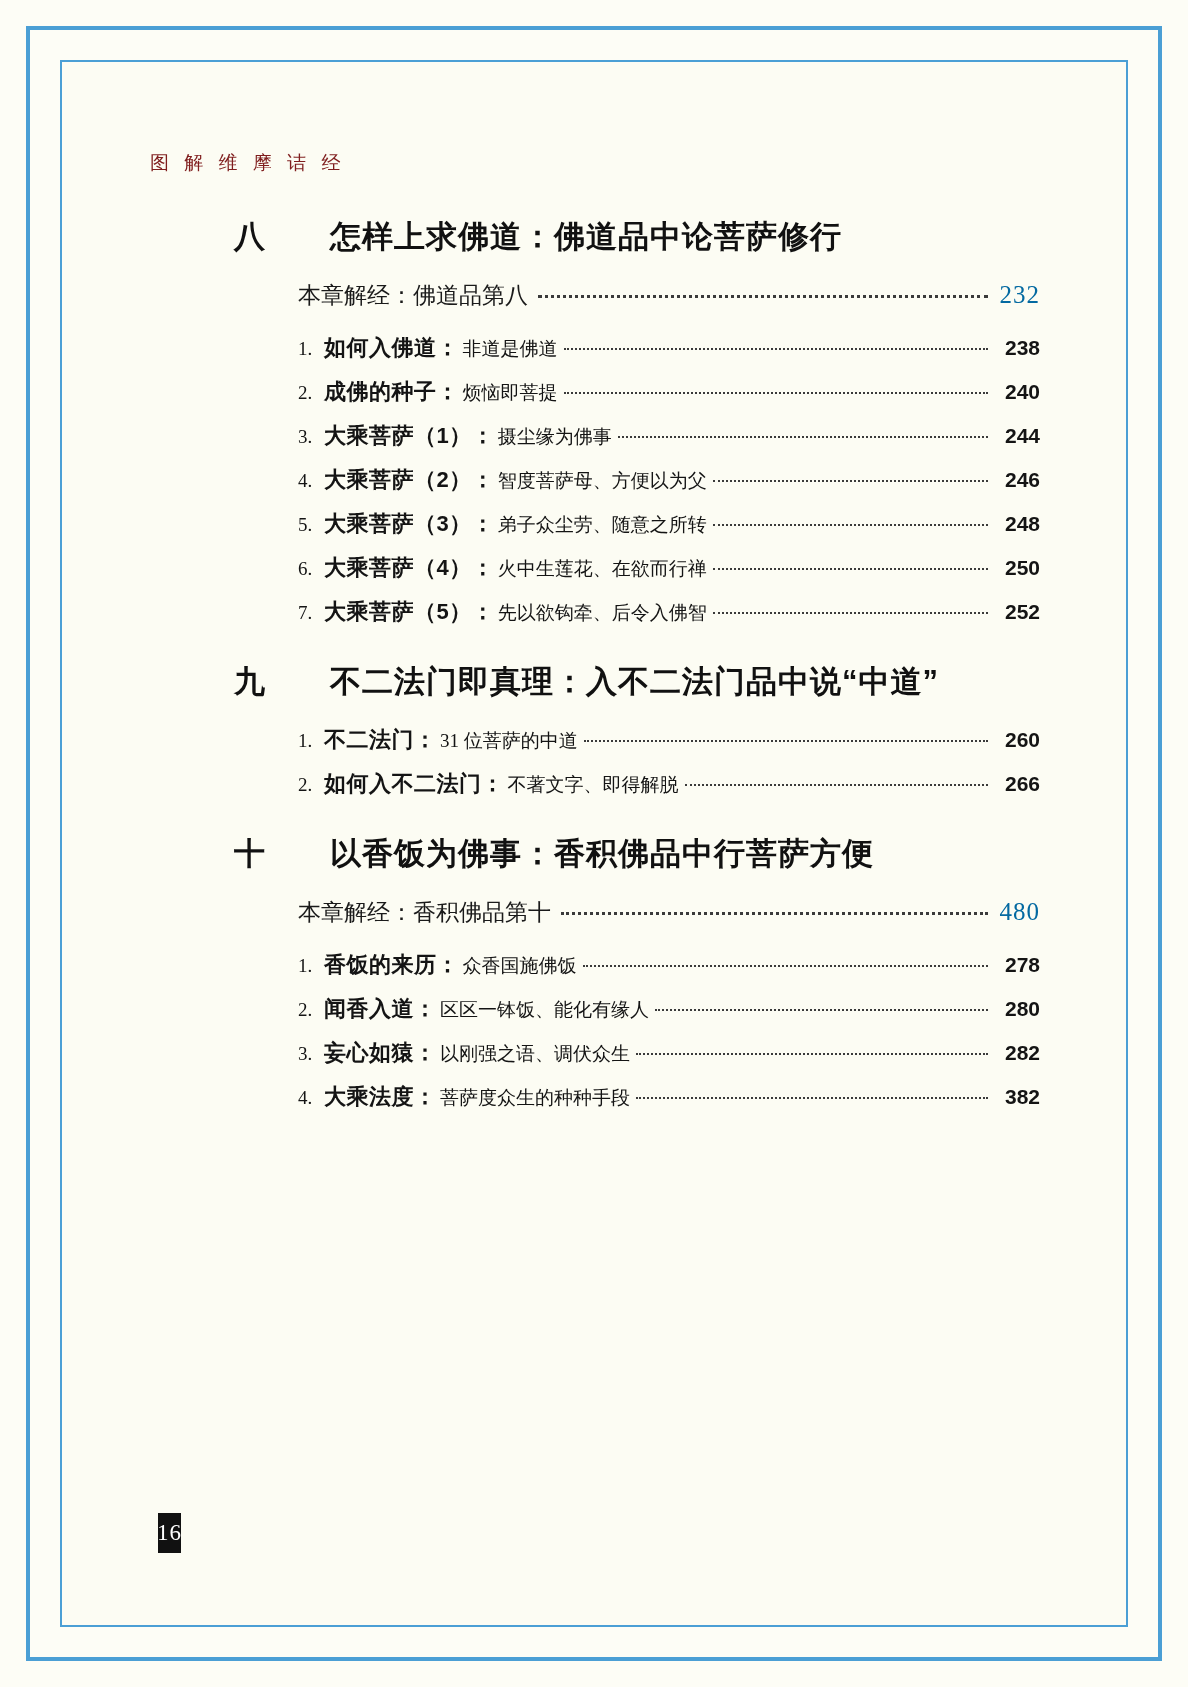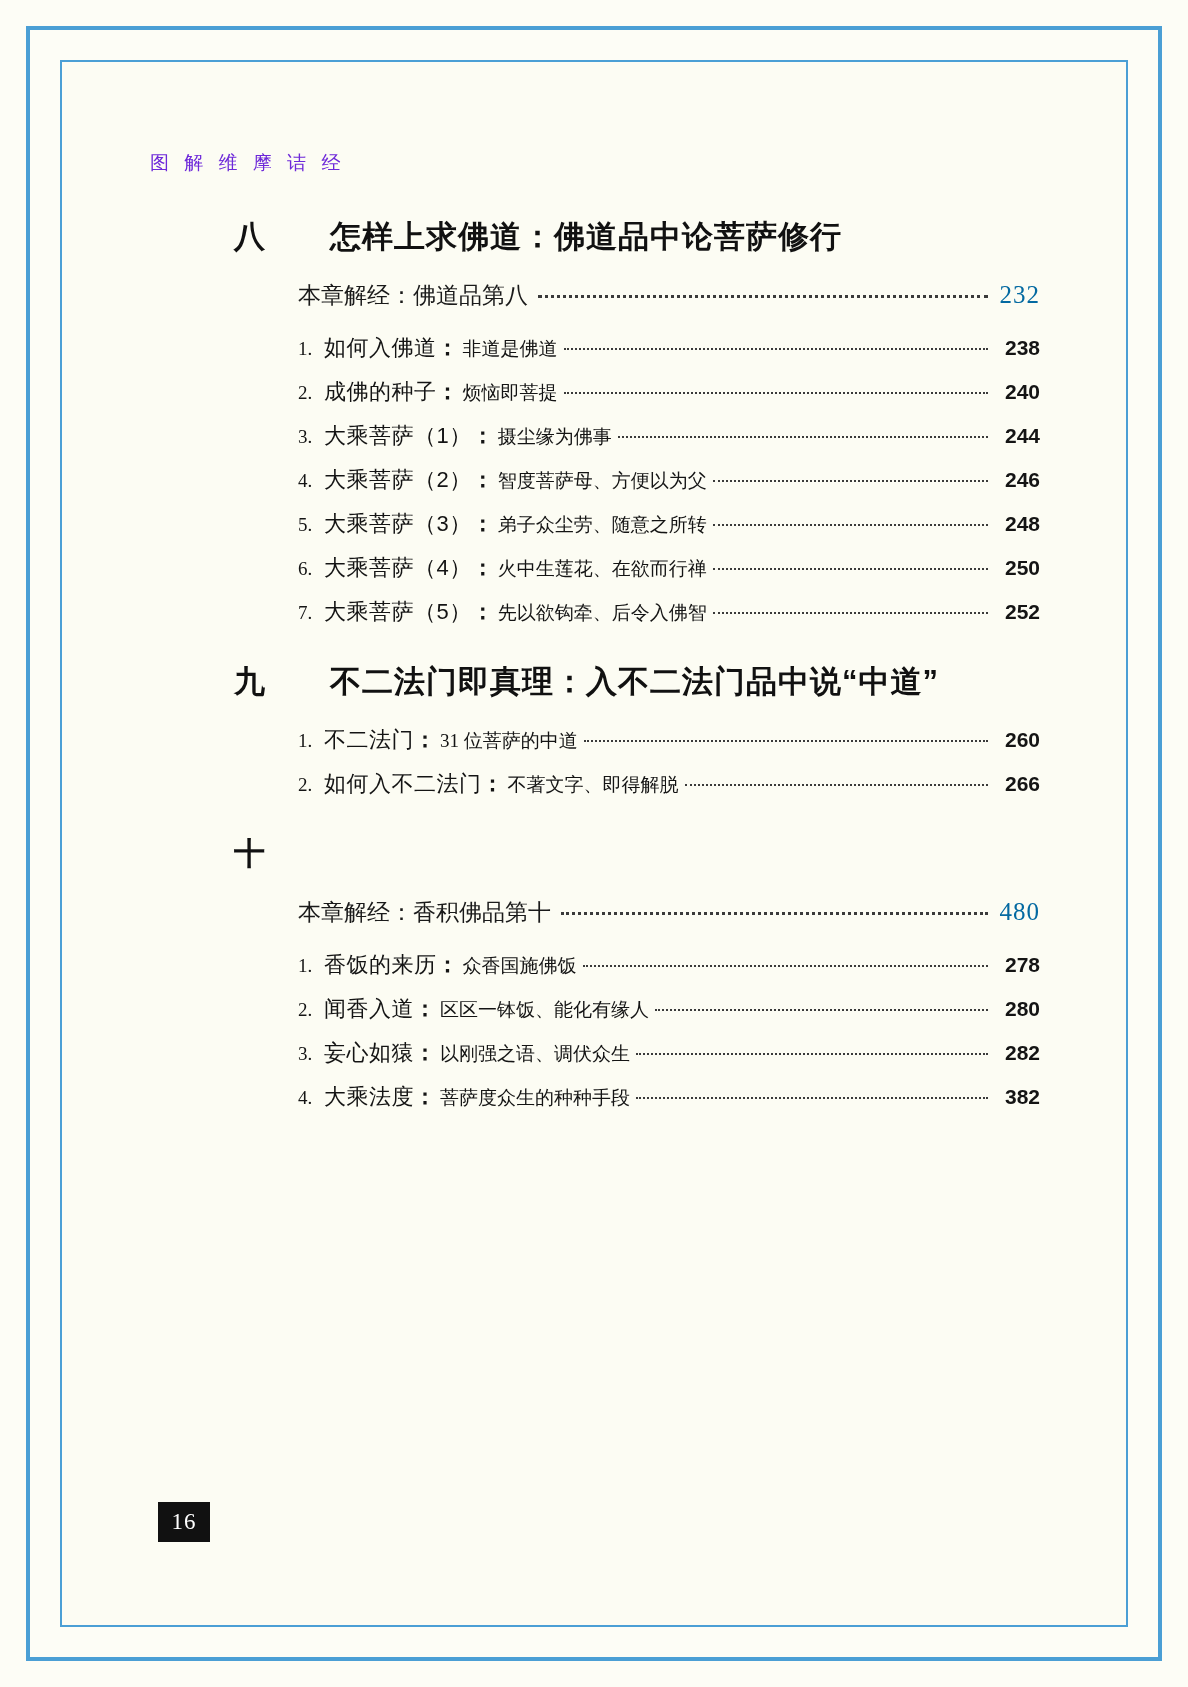--- a/index.html
+++ b/index.html
@@ -55,21 +55,21 @@
     position: absolute;
     left: 150px;
     top: 150px;
     width: 890px;
   }
 
   .running-head {
     font-family: "Liberation Sans", "DejaVu Sans", sans-serif;
     font-size: 19px;
     letter-spacing: 5px;
-    color: #6d28d9;
+    color: #7f1d1d;
     margin-bottom: 40px;
   }
 
   .chapter {
     margin-bottom: 4px;
   }
 
   .chapter-title {
     display: flex;
     align-items: baseline;
@@ -123,21 +123,21 @@
     margin-bottom: 14px;
     font-size: 21px;
     color: #141414;
   }
   .entry .idx {
     min-width: 26px;
     font-size: 19px;
   }
   .entry .main {
     font-family: "Liberation Sans", "DejaVu Sans", sans-serif;
-    font-weight: normal;
+    font-weight: bold;
     font-size: 22px;
     letter-spacing: 0.5px;
     white-space: nowrap;
     text-align: right;
   }
   .entry .colon {
     font-family: "Liberation Sans", "DejaVu Sans", sans-serif;
     font-weight: bold;
     font-size: 22px;
   }
@@ -159,22 +159,22 @@
     font-weight: bold;
     font-size: 21px;
     min-width: 46px;
     text-align: right;
   }
 
   
   .folio {
     position: absolute;
     left: 158px;
-    bottom: 145px;
-    width: 52px;
+    bottom: 134px;
+    width: 23px;
     height: 40px;
     background: #111;
     color: #fff;
     font-family: "Liberation Serif", "DejaVu Serif", serif;
     font-size: 23px;
     display: flex;
     align-items: center;
     justify-content: center;
     letter-spacing: 1px;
   }
@@ -279,20 +279,21 @@
         <span class="colon">：</span>
         <span class="sub">不著文字、即得解脱</span>
         <span class="lead"></span>
         <span class="pg">266</span>
       </div>
     </div>
 
     <div class="chapter">
       <div class="chapter-title">
         <span class="chapter-num">十</span>
+        <span>以香饭为佛事：香积佛品中行菩萨方便</span>
       </div>
       <div class="chapter-lead">
         <span class="lead-text">本章解经：香积佛品第十</span>
         <span class="dots"></span>
         <span class="pg">480</span>
       </div>
 
       <div class="entry">
         <span class="idx">1.</span>
         <span class="main">香饭的来历</span>

